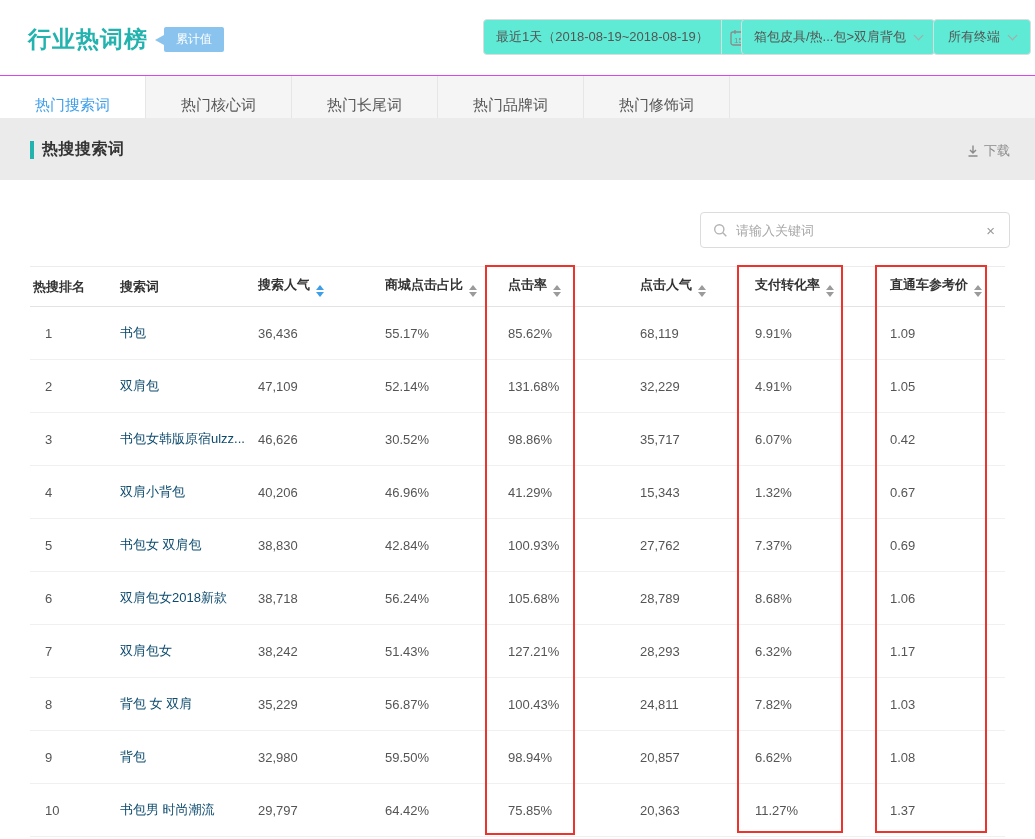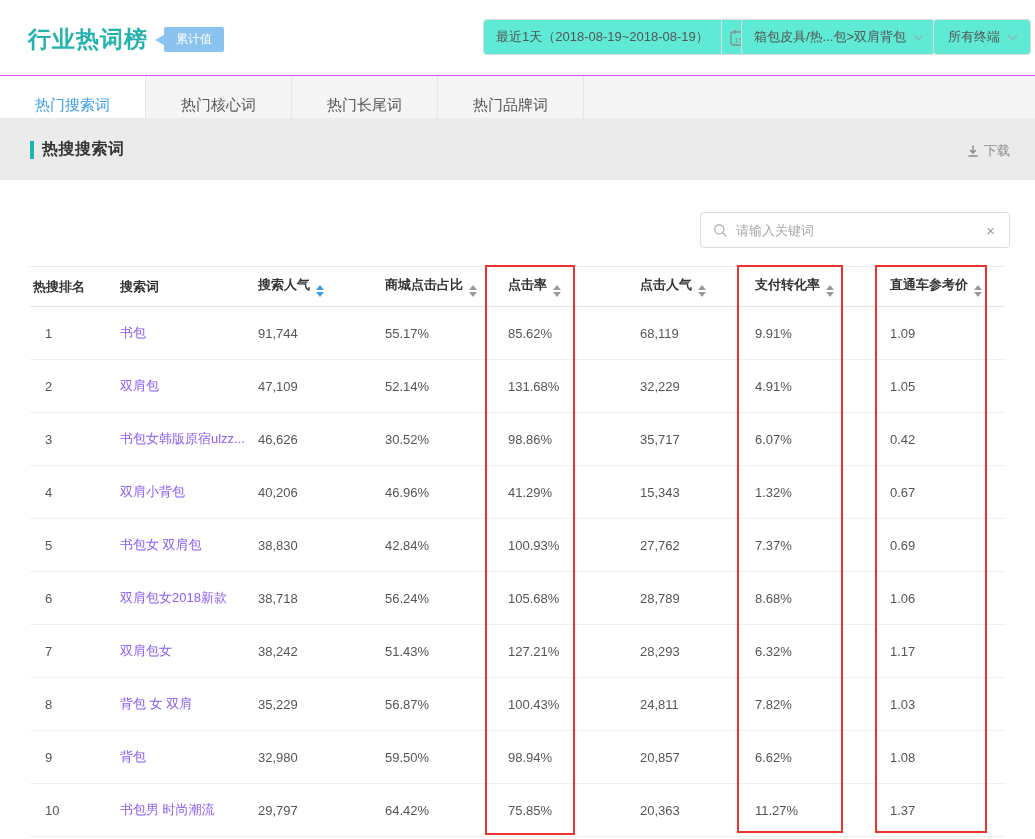--- a/index.html
+++ b/index.html
@@ -55,21 +55,21 @@
   
   .tbl-wrap { position:absolute; left:30px; top:266px; width:975px; }
   table { width:975px; border-collapse:collapse; table-layout:fixed; }
   th { text-align:left; font-size:13px; font-weight:bold; color:#333; height:40px;
        vertical-align:middle; border-top:1px solid #ececec; border-bottom:1px solid #e3e3e3;
        white-space:nowrap; }
   th:first-child { padding-left:3px; }
   td { height:53px; font-size:13px; color:#555; vertical-align:middle;
        border-bottom:1px solid #f0f0f0; white-space:nowrap; overflow:hidden; }
   td:first-child { padding-left:15px; }
-  .kw-link { color:#8b5cf6; text-decoration:none; cursor:pointer; }
+  .kw-link { color:#0c4a6e; text-decoration:none; cursor:pointer; }
   .sort { display:inline-flex; flex-direction:column; margin-left:6px; vertical-align:-1px; cursor:pointer; }
   .sort i { display:block; width:0; height:0; border-left:4px solid transparent;
             border-right:4px solid transparent; }
   .sort .up { border-bottom:5px solid #9b9b9b; margin-bottom:2px; }
   .sort .dn { border-top:5px solid #9b9b9b; }
   .sort.active .up { border-bottom-color:#3d9eea; }
   .sort.active .dn { border-top-color:#3d9eea; }
 
   
   .hl-box { position:absolute; border:2px solid #ed342c; z-index:5; pointer-events:none; }
@@ -109,20 +109,21 @@
       <span>所有终端</span>
       <span class="chev"></span>
     </div>
   </div>
 
   <div class="tabs">
       <div class="tab active">热门搜索词</div>
       <div class="tab">热门核心词</div>
       <div class="tab">热门长尾词</div>
       <div class="tab">热门品牌词</div>
+      <div class="tab">热门修饰词</div>
       <div class="tab-filler"></div>
     </div>
 
   <div class="band">
     <div class="band-title">
       <span class="accent"></span>
       <span class="band-text">热搜搜索词</span>
     </div>
     <div class="download">
       <svg width="14" height="14" viewBox="0 0 14 14">
@@ -180,21 +181,21 @@
             <th><span>直通车参考价</span><span class="sort">
                 <i class="up"></i>
                 <i class="dn"></i>
               </span></th>
           </tr>
         </thead>
       <tbody>
           <tr>
             <td>1</td>
             <td><a class="kw-link">书包</a></td>
-            <td>91,744</td>
+            <td>36,436</td>
             <td>55.17%</td>
             <td>85.62%</td>
             <td>68,119</td>
             <td>9.91%</td>
             <td>1.09</td>
           </tr>
           <tr>
             <td>2</td>
             <td><a class="kw-link">双肩包</a></td>
             <td>47,109</td>

